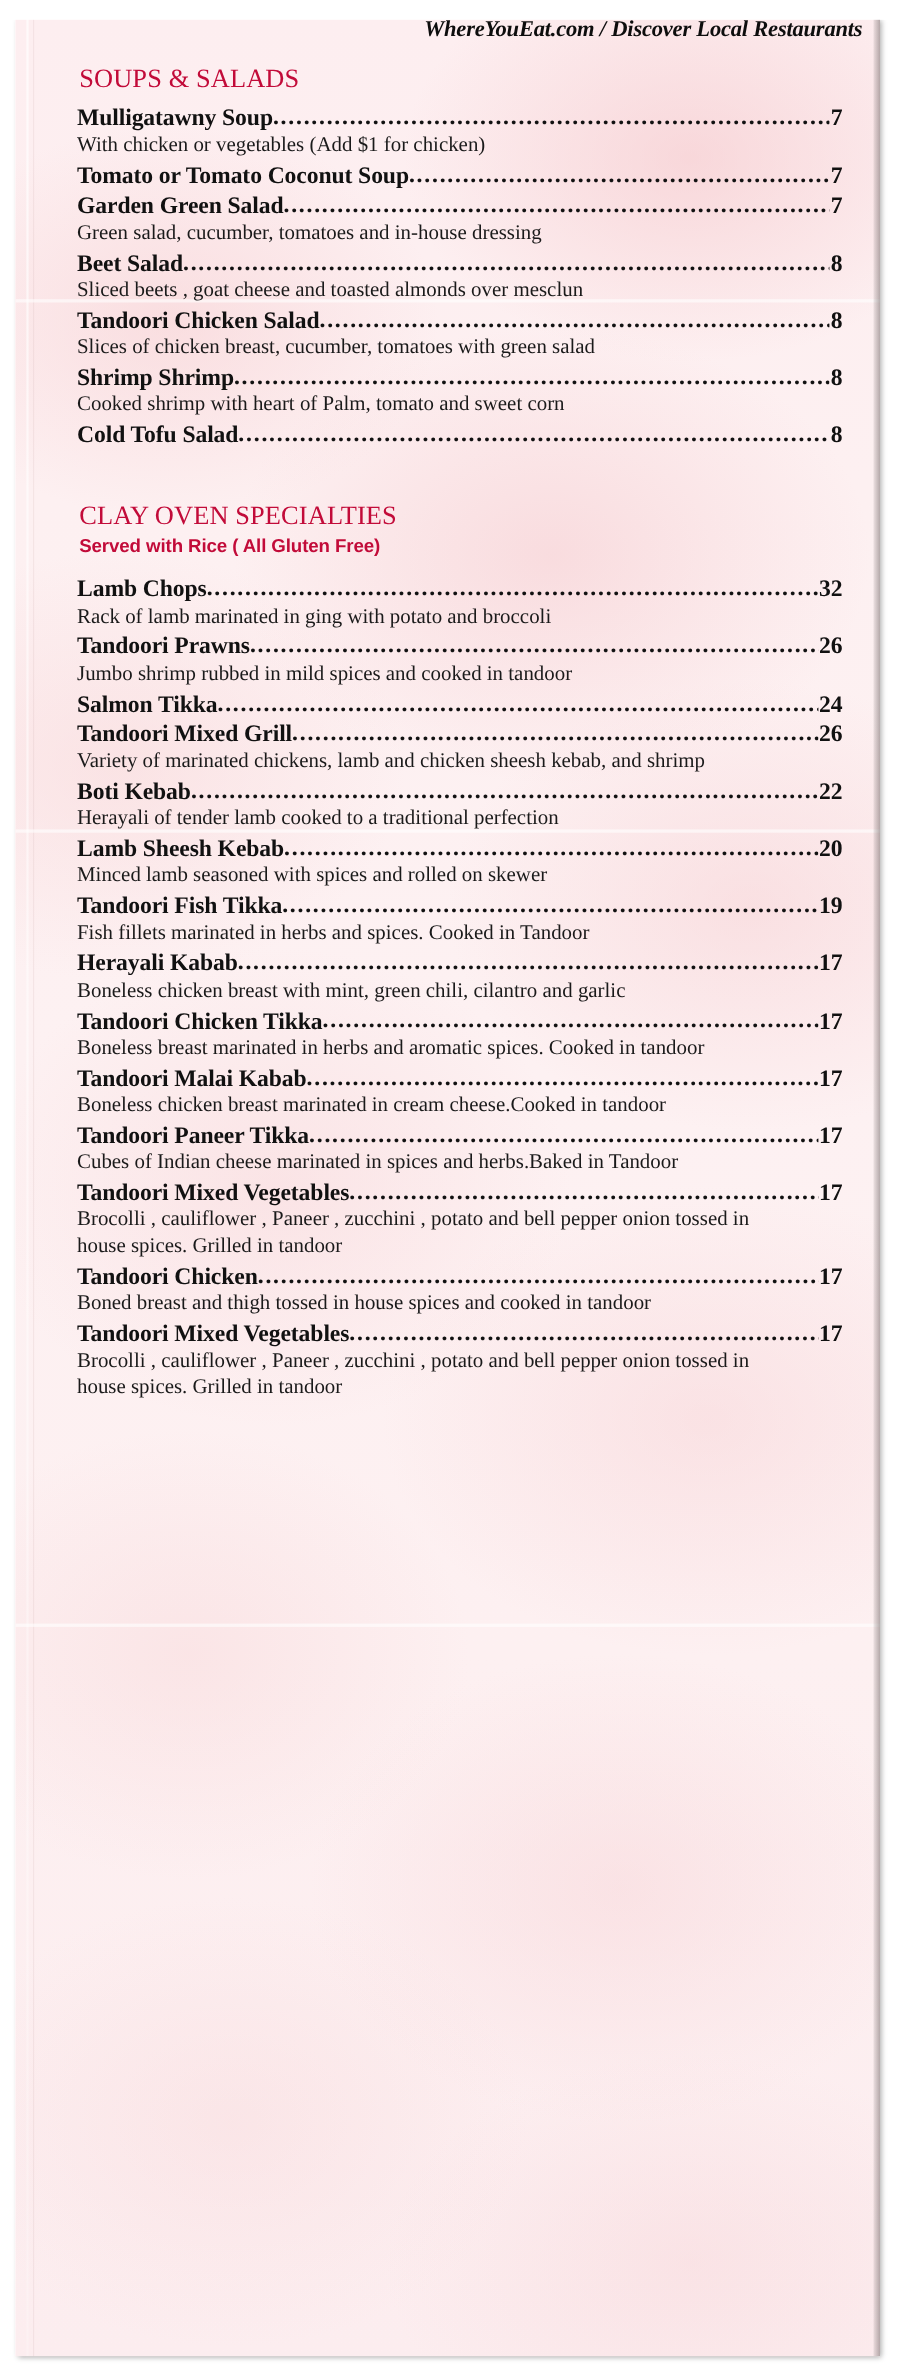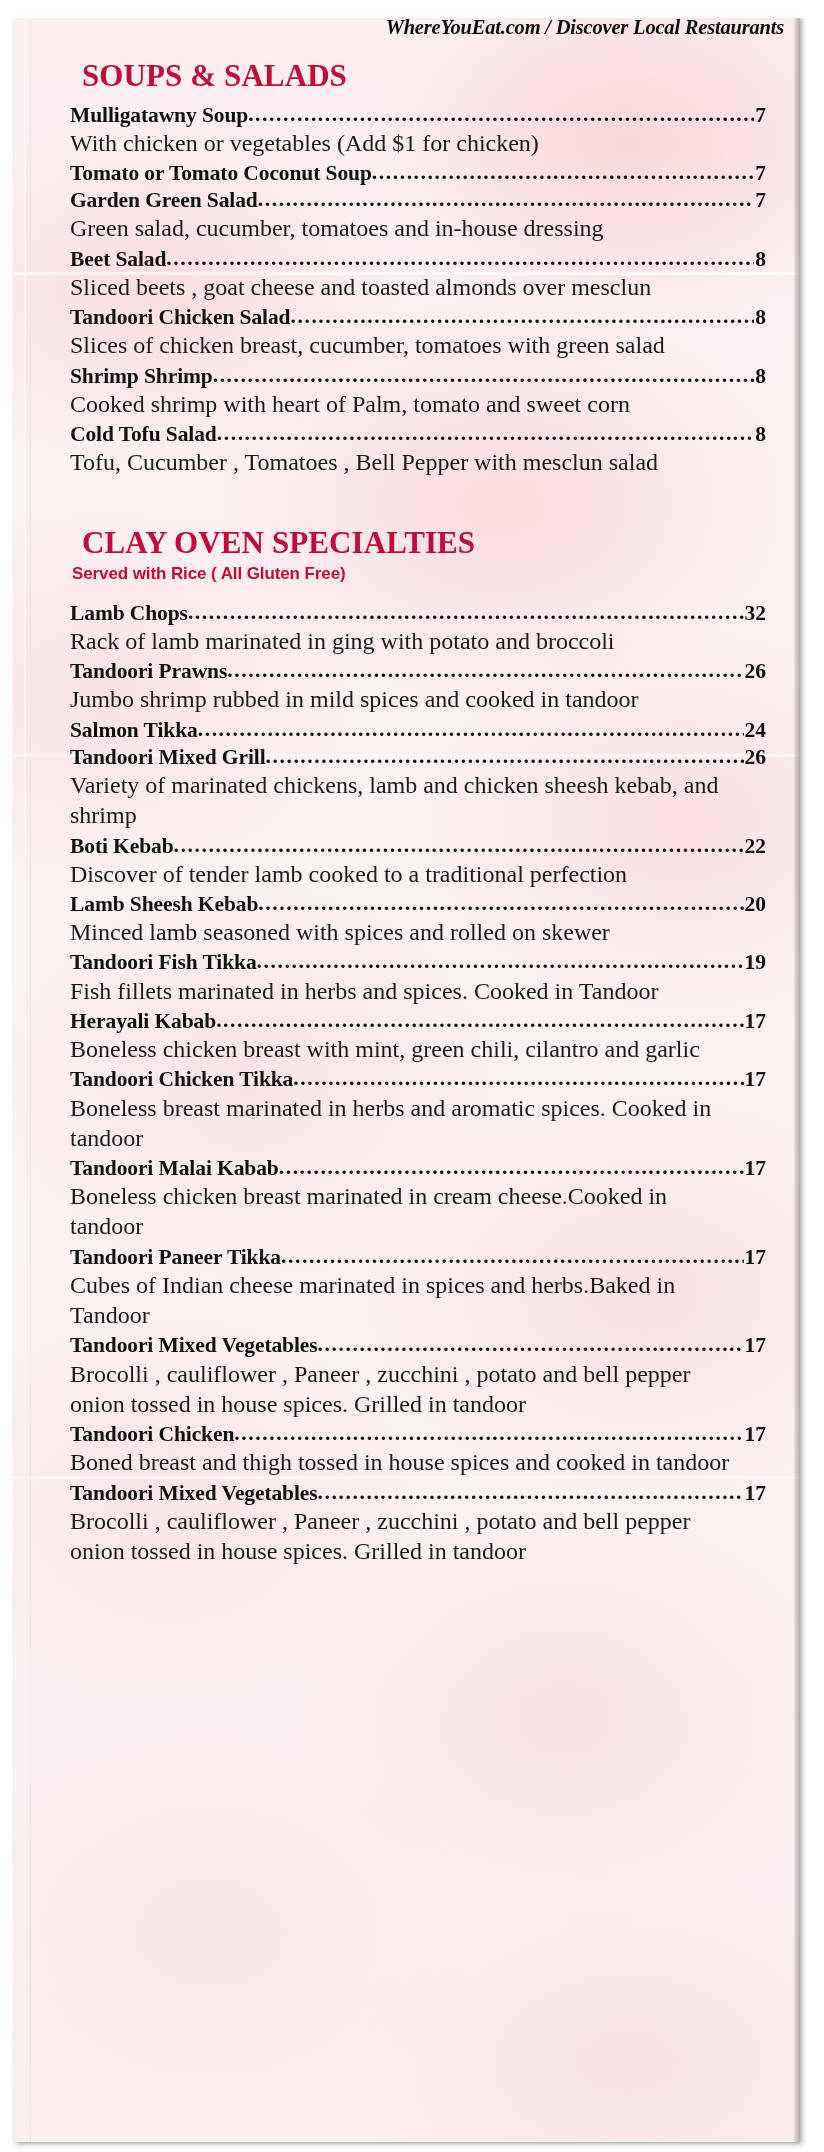--- a/index.html
+++ b/index.html
@@ -114,24 +114,24 @@
     left: 52px;
     top: 44px;
     width: 700px;
   }
 
   .section { margin-bottom: 0; }
 
   .section-title {
     color: #c20b39;
     font-family: "Liberation Serif", "DejaVu Serif", serif;
-    font-weight: bold;
-    font-size: 31px;
+    font-weight: normal;
+    font-size: 24px;
     letter-spacing: 0.1px;
-    margin: 0 0 9px 16px;
+    margin: 0 0 9px 6px;
     line-height: 1.05;
   }
 
   .section-subtitle {
     color: #c20b39;
     font-family: "Liberation Sans", "DejaVu Sans", sans-serif;
     font-weight: bold;
     font-size: 17px;
     letter-spacing: -0.1px;
     margin: -4px 0 16px 6px;
@@ -176,21 +176,21 @@
     font-weight: bold;
     font-size: 21.5px;
     color: #111111;
     white-space: nowrap;
     padding-left: 1px;
   }
 
   .item-desc {
     font-family: "Liberation Serif", "DejaVu Serif", serif;
     font-weight: normal;
-    font-size: 24px;
+    font-size: 19px;
     color: #1a1a1a;
     line-height: 1.26;
     margin: 0 0 2px 0;
     max-width: 660px;
   }
 
   .gap-large { height: 48px; }
 </style>
 </head>
 <body>
@@ -271,21 +271,20 @@
               </div>
               <div class="item-desc">Cooked shrimp with heart of Palm, tomato and sweet corn</div>
             </li>
 
             <li class="item">
               <div class="item-line">
                 <span class="item-name">Cold Tofu Salad</span>
                 <span class="leader">..................................................................................................................</span>
                 <span class="item-price">8</span>
               </div>
-              <div class="item-desc">Tofu, Cucumber , Tomatoes , Bell Pepper with mesclun salad</div>
             </li>
 
           </ul>
         </div>
 
         <div class="gap-large"></div>
 
         <div class="section">
           <h2 class="section-title">CLAY OVEN SPECIALTIES</h2>
           <div class="section-subtitle">Served with Rice ( All Gluten Free)</div>
@@ -326,21 +325,21 @@
               </div>
               <div class="item-desc">Variety of marinated chickens, lamb and chicken sheesh kebab, and shrimp</div>
             </li>
 
             <li class="item">
               <div class="item-line">
                 <span class="item-name">Boti Kebab </span>
                 <span class="leader">..................................................................................................................</span>
                 <span class="item-price">22</span>
               </div>
-              <div class="item-desc">Discover of tender lamb cooked to a traditional perfection</div>
+              <div class="item-desc">Herayali of tender lamb cooked to a traditional perfection</div>
             </li>
 
             <li class="item">
               <div class="item-line">
                 <span class="item-name">Lamb Sheesh Kebab</span>
                 <span class="leader">..................................................................................................................</span>
                 <span class="item-price">20</span>
               </div>
               <div class="item-desc">Minced lamb seasoned with spices and rolled on skewer</div>
             </li>

